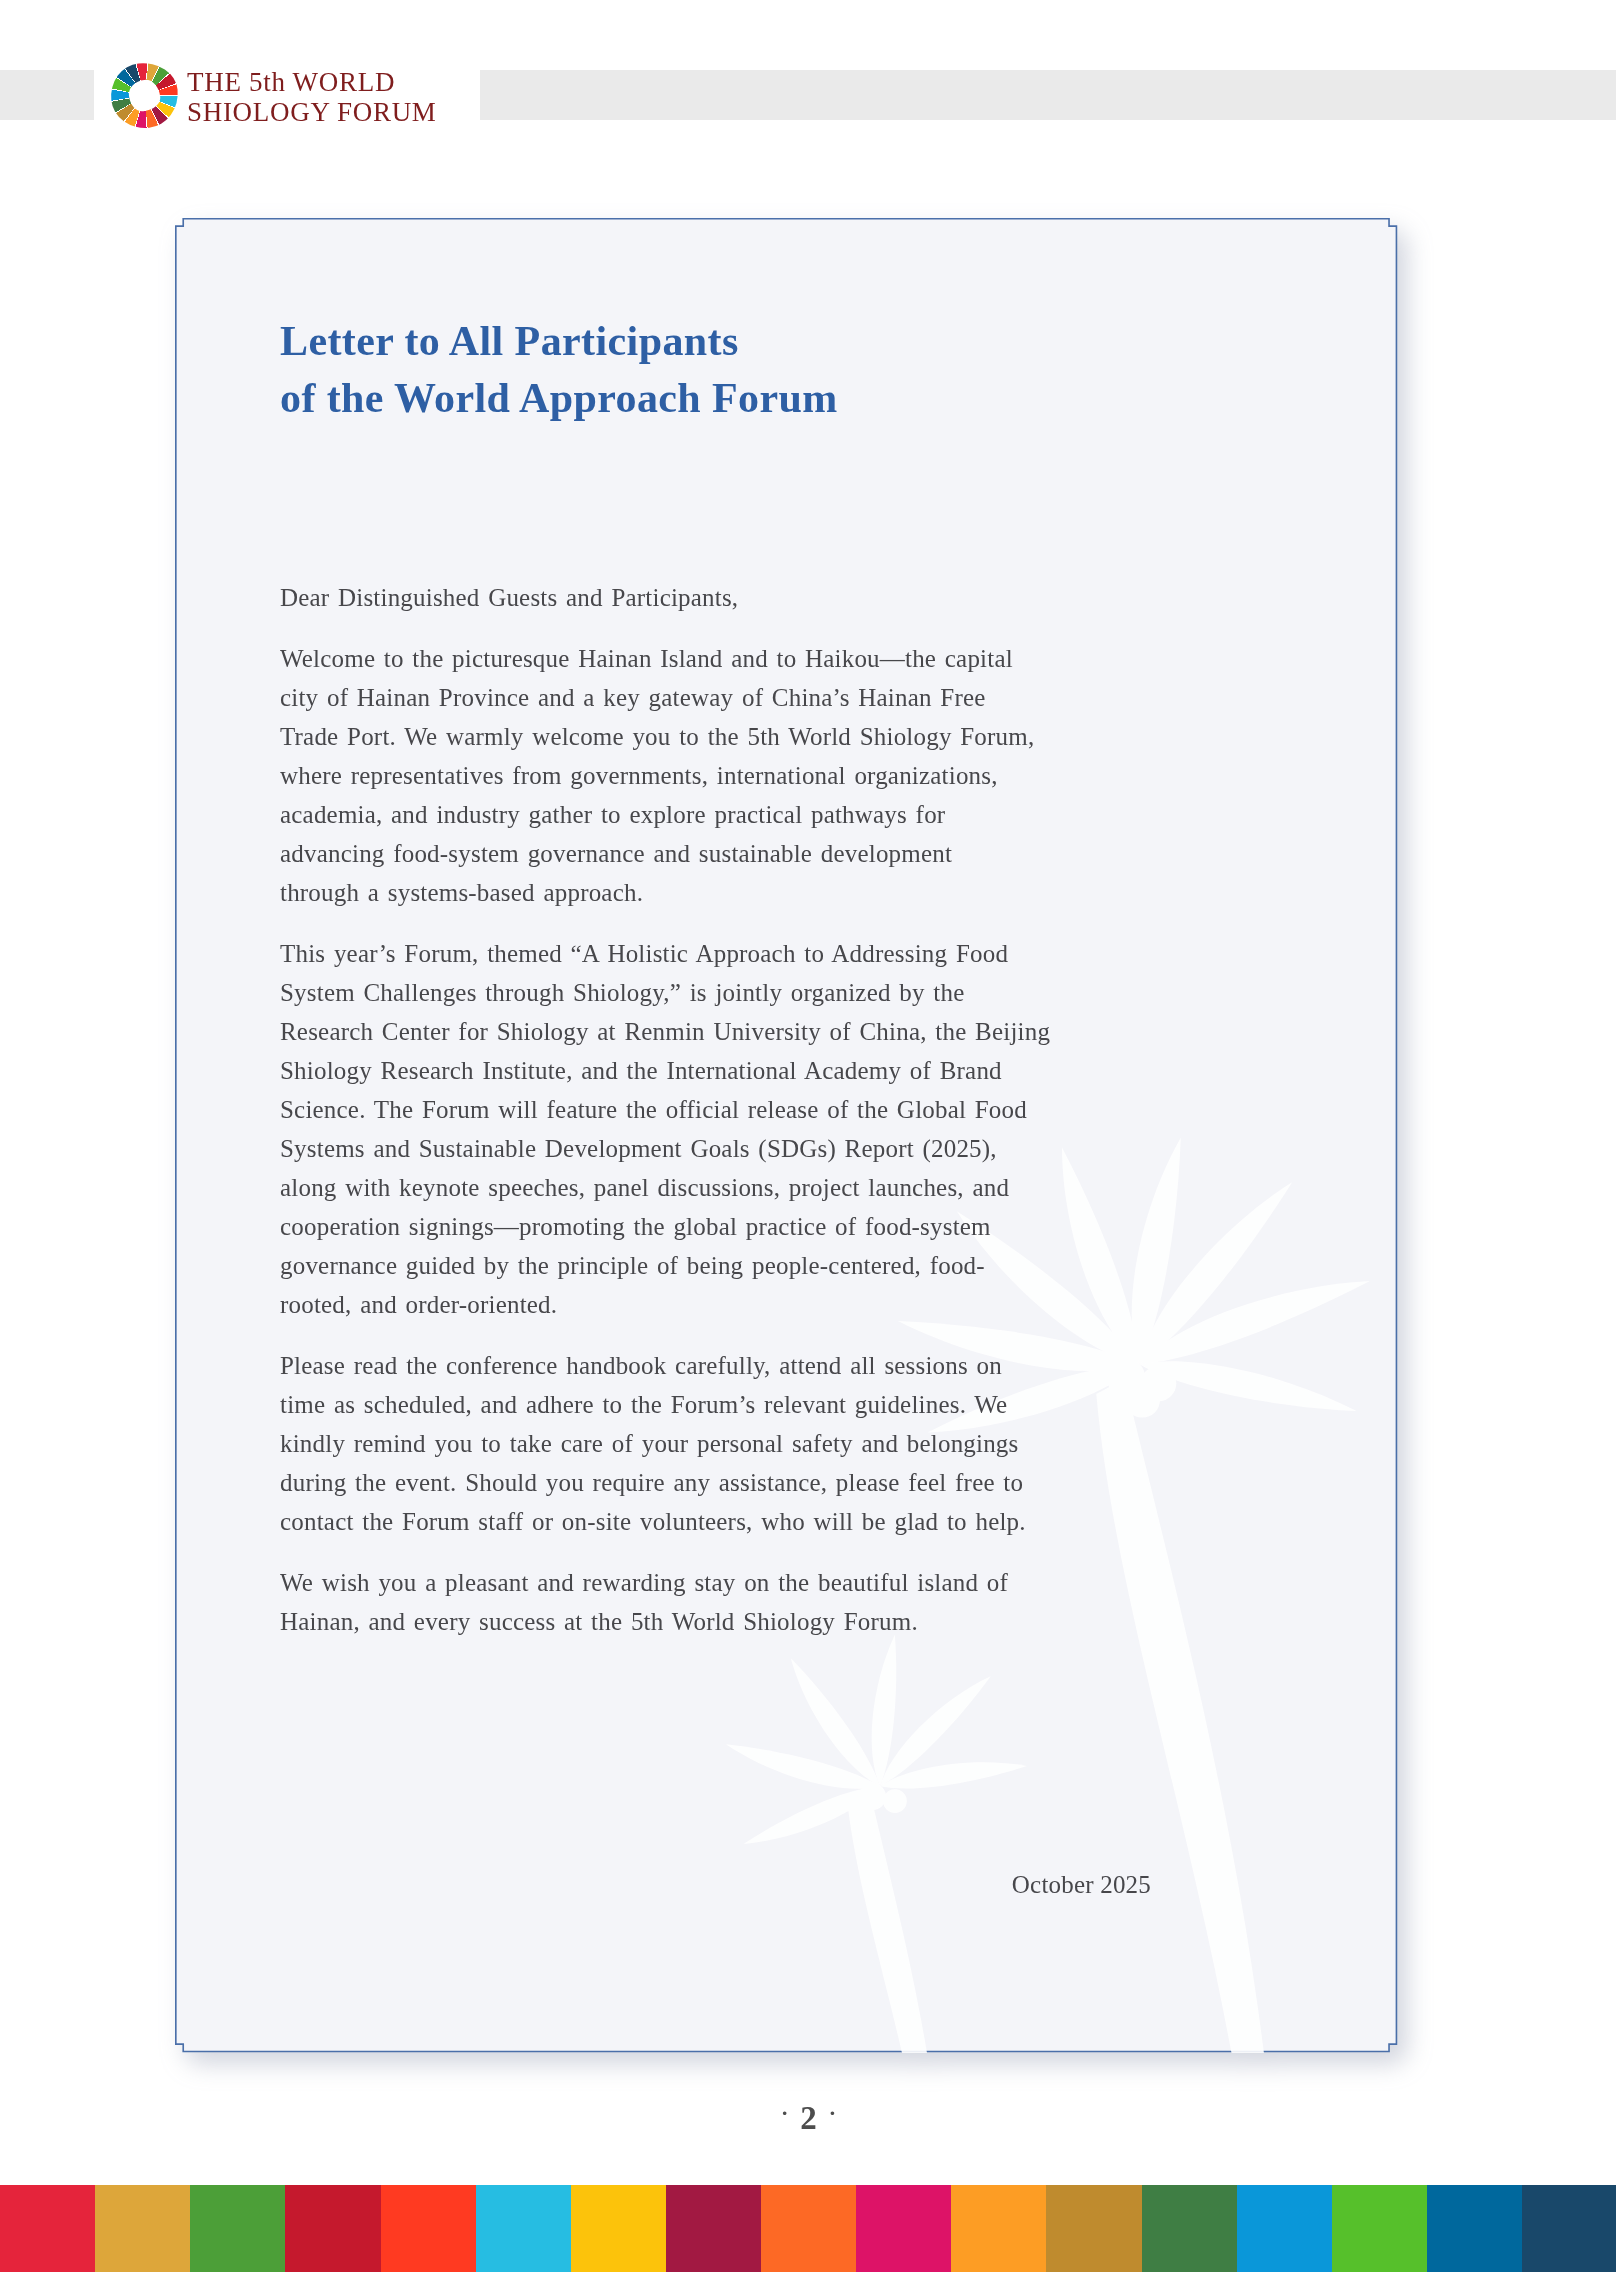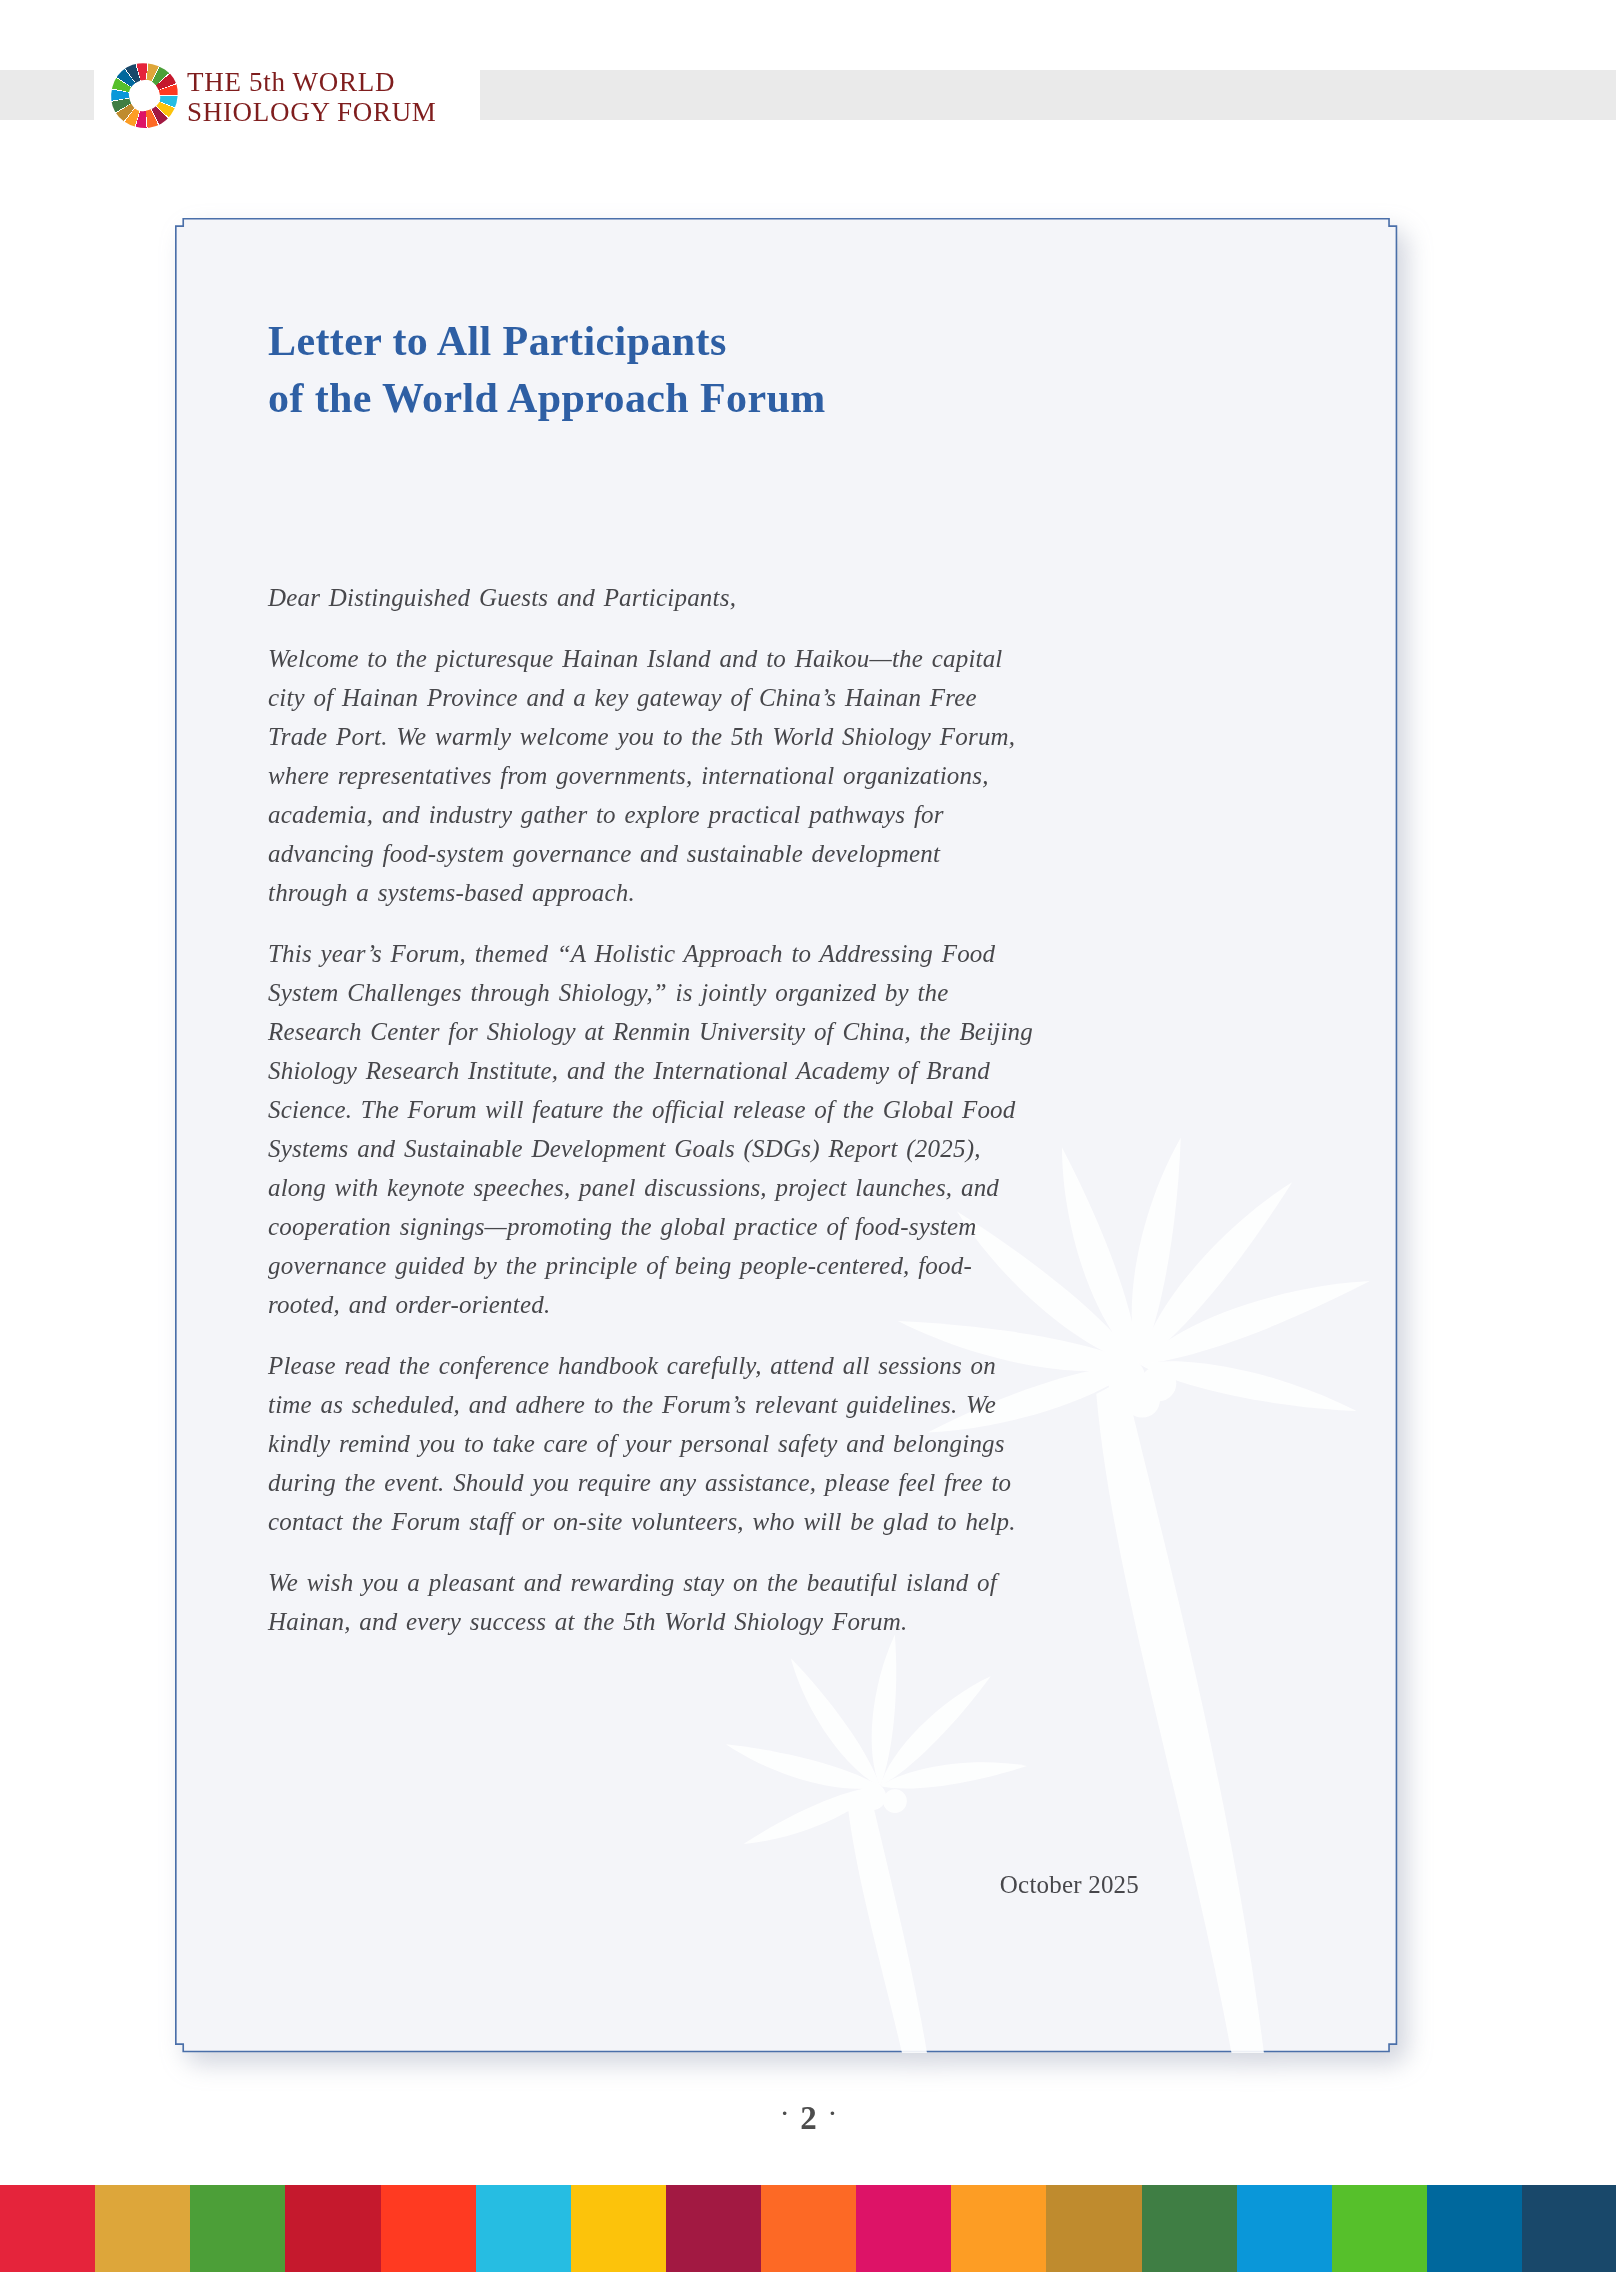--- a/index.html
+++ b/index.html
@@ -26,32 +26,32 @@
     font-family:"Liberation Serif", serif;white-space:nowrap;
   }
   
   .card{
     position:absolute;left:175px;top:218px;width:1223px;height:1835px;
     filter:drop-shadow(10.4px 12px 12px rgba(110,120,150,0.30));
   }
   .card-shape{position:absolute;left:0;top:0;}
   .card-clip{position:absolute;left:0;top:0;width:1223px;height:1835px;overflow:hidden;}
   .watermark{position:absolute;right:-30px;bottom:-22px;opacity:0.9;}
-  .card-content{position:absolute;left:4px;top:0;width:1087px;height:1835px;}
+  .card-content{position:absolute;left:16px;top:0;width:1087px;height:1835px;}
   .page-title{
     position:absolute;left:89px;top:95px;
     font-size:42px;line-height:57px;font-weight:bold;color:#2e5fa4;
     letter-spacing:0.4px;white-space:nowrap;
   }
   .letter-body{
     position:absolute;left:89px;top:360px;width:1110px;
     font-size:25px;line-height:39px;color:#47474b;
     letter-spacing:0.2px;word-spacing:2.2px;
   }
-  .letter-body p{margin:0 0 22px 0;white-space:pre-line;font-style:italic;}
+  .letter-body p{margin:0 0 22px 0;white-space:pre-line;}
   .signature-block{
     position:absolute;right:127px;top:1647px;text-align:right;
     font-size:25px;line-height:39px;color:#47474b;letter-spacing:0.2px;
     white-space:nowrap;
   }
   .signature-date{}
   
   .page-number{
     position:absolute;left:0;top:2100px;width:100%;text-align:center;color:#4d4d4d;
   }

